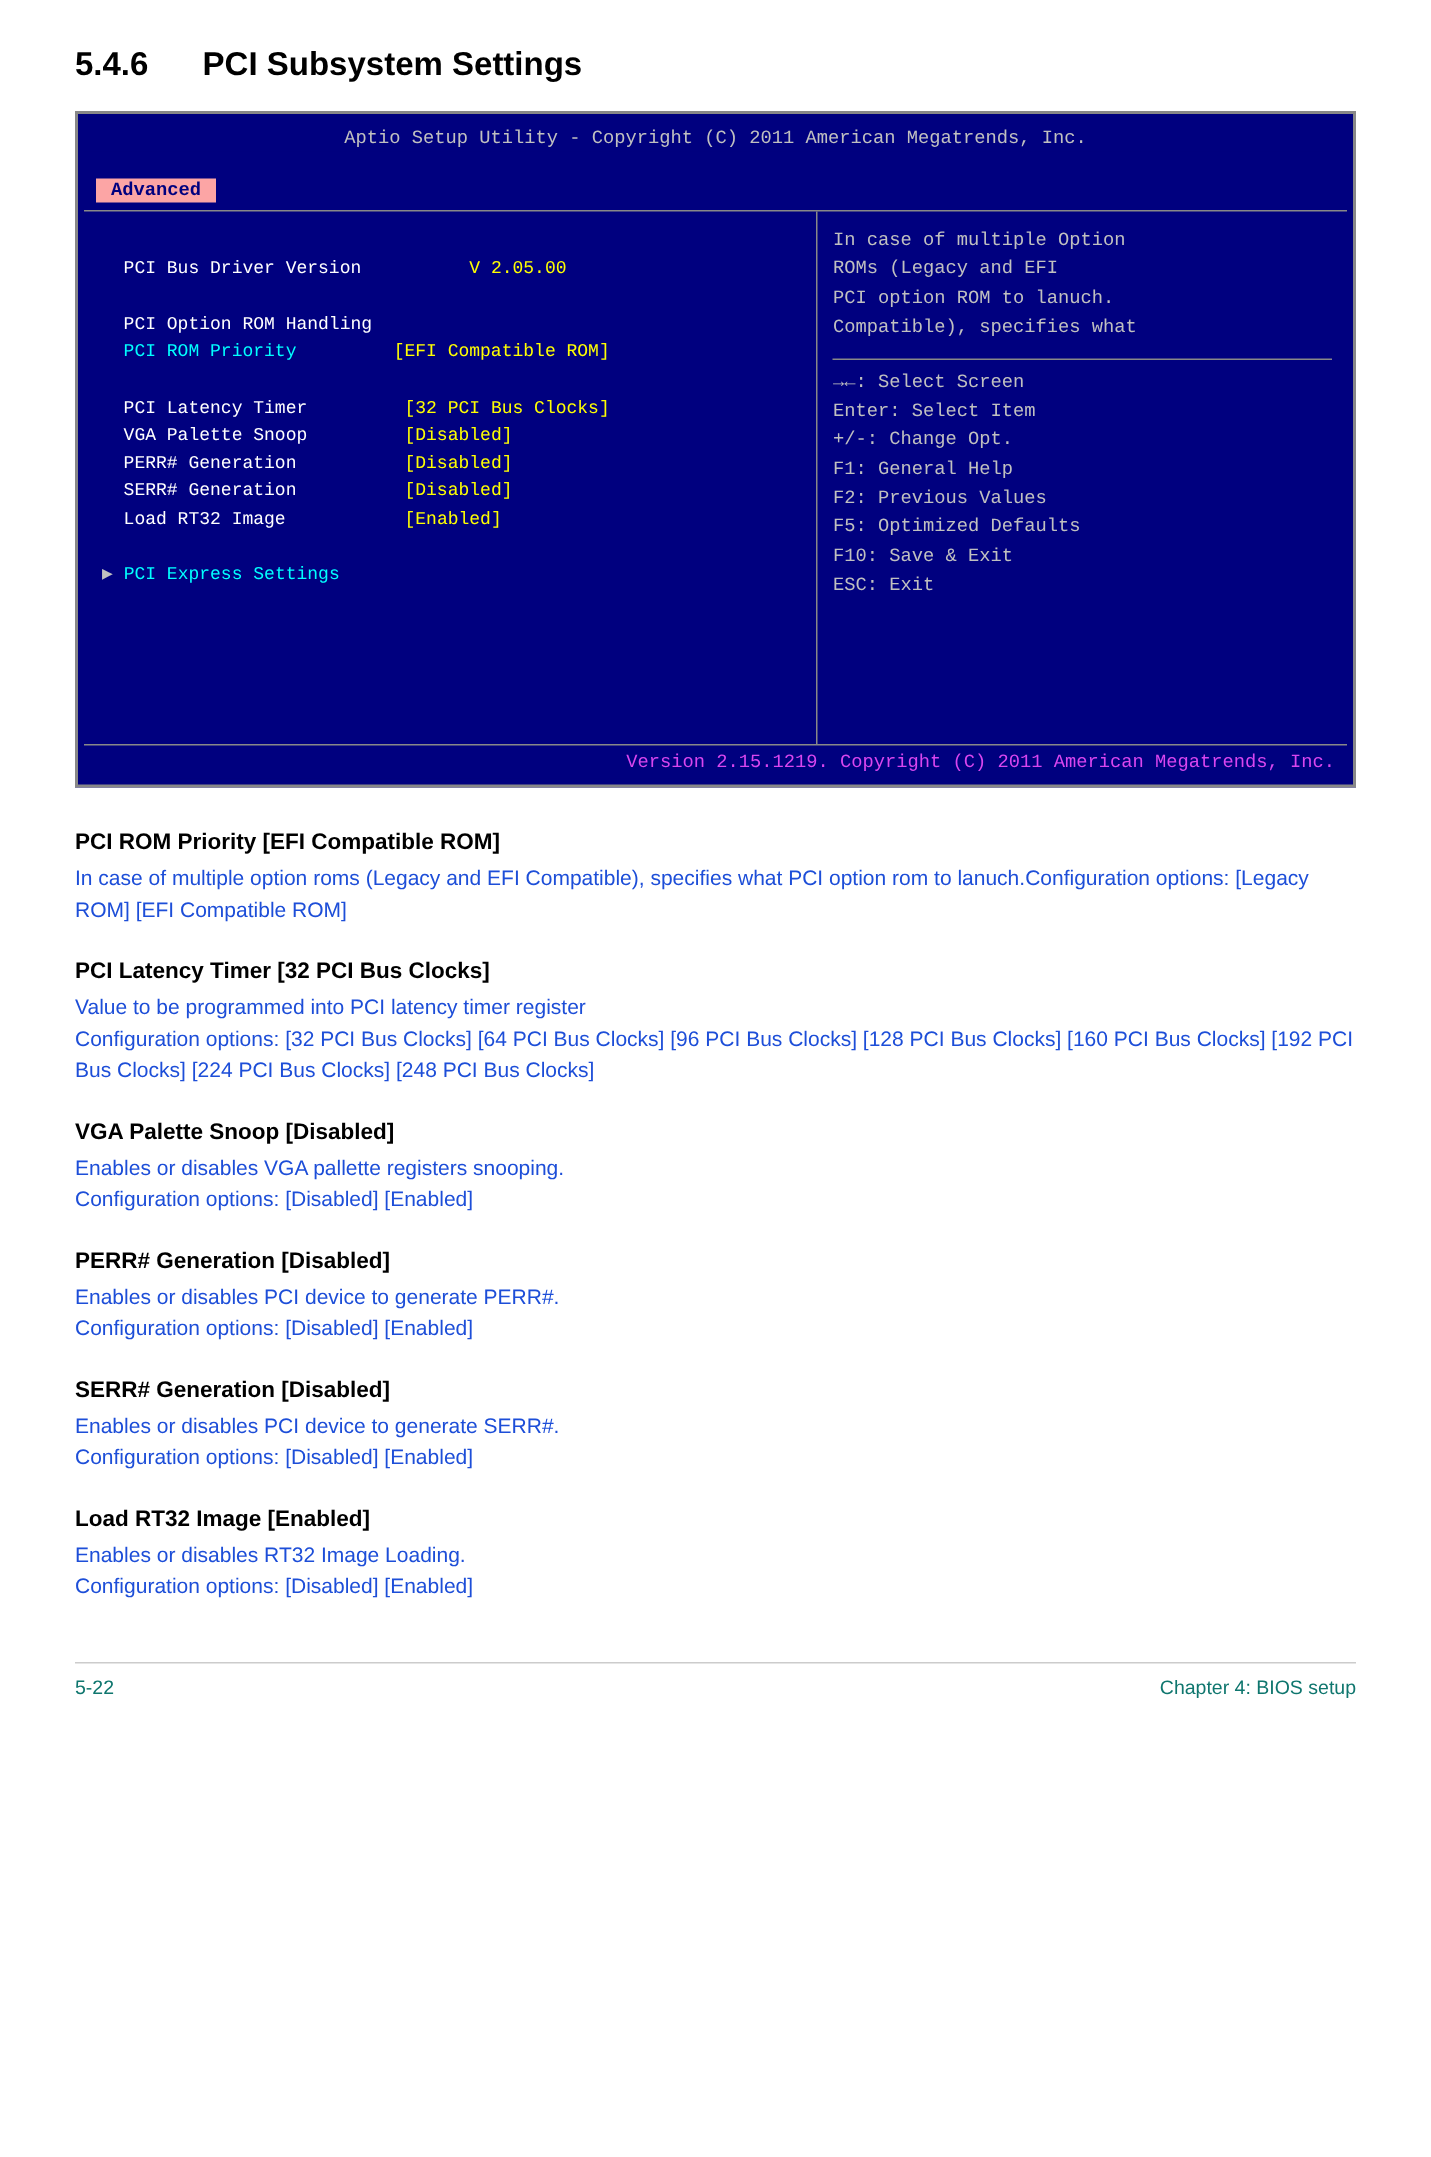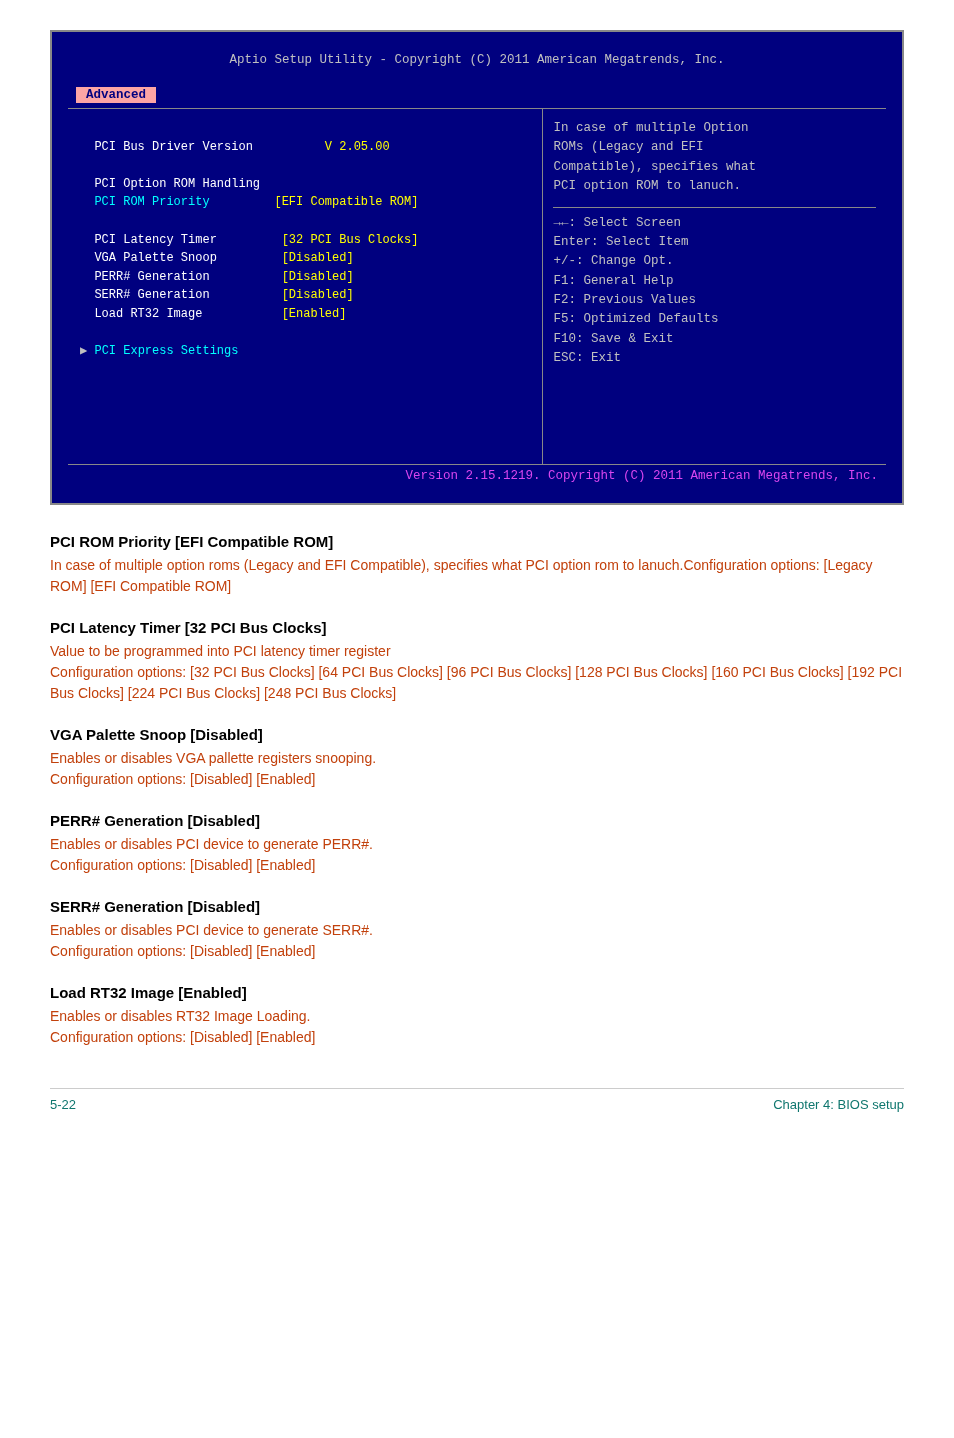--- a/index.html
+++ b/index.html
@@ -28,21 +28,21 @@
       margin-right: 30px;
     }
 
     
     .bios-screen {
       background: #00007f;
       color: #c0c0c0;
       font-family: 'Courier New', Courier, monospace;
       font-size: 12.5px;
       border: 2px solid #888;
-      padding: 16px;
+      padding: 4px;
       margin-bottom: 28px;
       width: 100%;
     }
 
     .bios-top-bar {
       background: #00007f;
       color: #c0c0c0;
       text-align: center;
       padding: 5px 8px 2px 8px;
       font-family: 'Courier New', Courier, monospace;
@@ -130,39 +130,43 @@
 
     .desc-title {
       font-weight: bold;
       font-size: 15px;
       margin-bottom: 5px;
     }
 
     .desc-body {
       font-size: 14px;
       line-height: 1.5;
-      color: #c2410c;
+      color: #1d4ed8;
     }
 
     
     .page-footer {
       display: flex;
       justify-content: space-between;
       margin-top: 40px;
       font-size: 13px;
       color: #0f766e;
       border-top: 1px solid #ccc;
       padding-top: 8px;
     }
   </style>
 </head>
 <body>
 
 <div class="page-container">
 
+  <div class="section-heading">
+    <span class="section-number">5.4.6</span>
+    <span>PCI Subsystem Settings</span>
+  </div>
 
   <div class="bios-screen">
     <div class="bios-top-bar">
       <span>Aptio Setup Utility - Copyright (C) 2011 American Megatrends, Inc.</span>
     </div>
     <div class="bios-tab-bar">
       <div class="bios-tab">
         <span>Advanced</span>
       </div>
     </div>
@@ -184,22 +188,22 @@
         <div class="bios-line">&nbsp;</div>
         <div class="bios-line">&nbsp;</div>
         <div class="bios-line">&nbsp;</div>
         <div class="bios-line">&nbsp;</div>
         <div class="bios-line">&nbsp;</div>
       </div>
       <div class="bios-right">
         <div>
           <div class="bios-line">In case of multiple Option</div>
           <div class="bios-line">ROMs (Legacy and EFI</div>
+          <div class="bios-line">PCI option ROM to lanuch.</div>
           <div class="bios-line">Compatible), specifies what</div>
-          <div class="bios-line">PCI option ROM to lanuch.</div>
         </div>
         <div class="bios-right-help">
           <div class="bios-line">→←: Select Screen</div>
           <div class="bios-line">Enter: Select Item</div>
           <div class="bios-line">+/-: Change Opt.</div>
           <div class="bios-line">F1: General Help</div>
           <div class="bios-line">F2: Previous Values</div>
           <div class="bios-line">F5: Optimized Defaults</div>
           <div class="bios-line">F10: Save &amp; Exit</div>
           <div class="bios-line">ESC: Exit</div>

